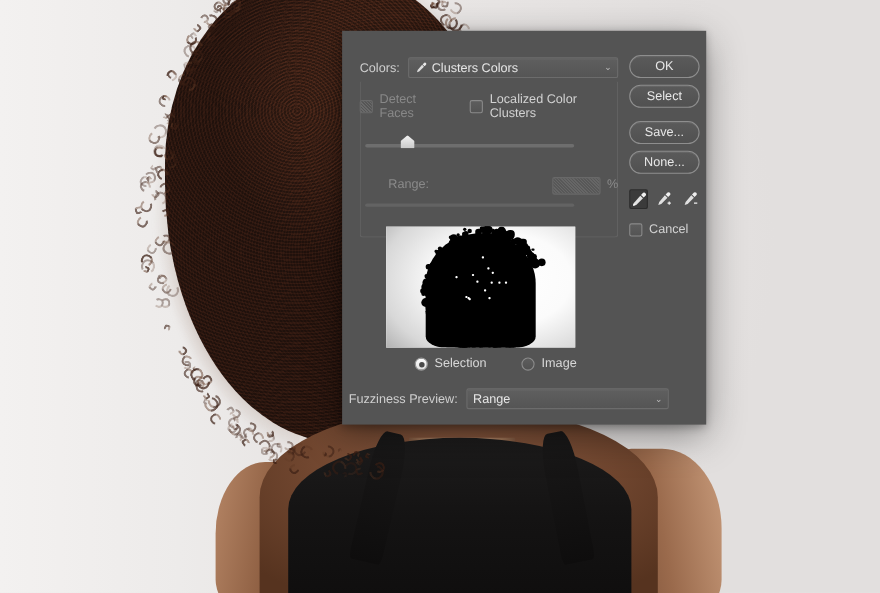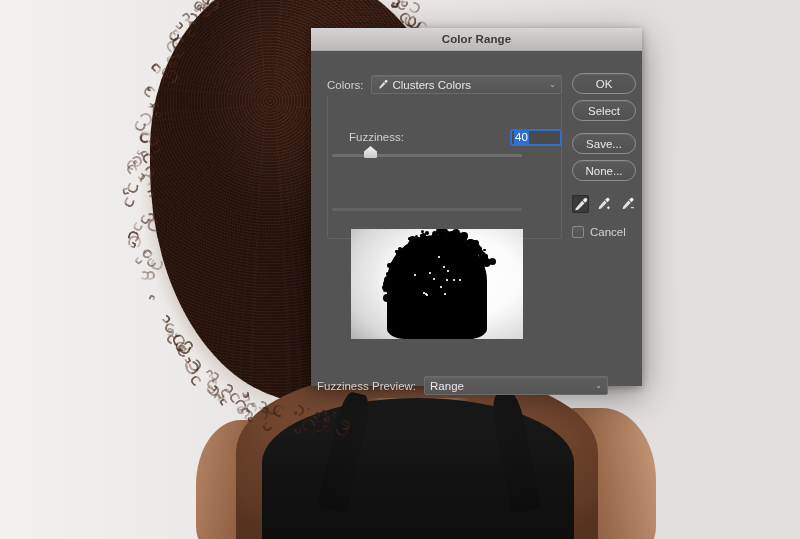--- a/index.html
+++ b/index.html
@@ -447,51 +447,55 @@
       <div class="curl" style="left:149.8px;top:135.6px;width:8.9px;height:8.9px;transform:rotate(300deg);opacity:0.40"></div>
       <div class="curl" style="left:426.2px;top:55.4px;width:6.3px;height:6.3px;transform:rotate(168deg);opacity:0.69"></div>
       <div class="curl" style="left:427.9px;top:38.7px;width:8.2px;height:8.2px;transform:rotate(306deg);opacity:0.63"></div>
       <div class="curl" style="left:205.6px;top:370.3px;width:6.6px;height:6.6px;transform:rotate(328deg);opacity:0.49"></div>
       <div class="curl" style="left:389.8px;top:-10.8px;width:10.5px;height:10.5px;transform:rotate(265deg);opacity:0.60"></div>
     </div>
 </div>
 
 <div id="dialog">
 
-  <div id="titlebar">
-    <span class="title">Color Range</span>
-  </div>
 
   <div id="body">
 
     <div id="groupframe"></div>
 
     <div id="select-row" class="row">
       <span class="lbl">Colors:</span>
       <div class="select-box">
         <svg class="eyedrop-mini" viewBox="0 0 16 16">
           <path d="M12.6 1.6a1.8 1.8 0 0 1 2.5 2.5l-2.1 2.1-2.5-2.5 2.1-2.1z" fill="#e8e8e8"></path>
           <path d="M9.8 4.3l2.5 2.5-6.4 6.4-2.9.9.9-2.9 5.9-6.9z" fill="#dcdcdc"></path>
         </svg>
         <span>Clusters Colors</span>
         <span class="caret">⌄</span>
       </div>
     </div>
 
-
-    <div id="fuzz-row" class="row">
-      <span class="lbl">Fuzziness:</span>
-      <div class="numfield">
-        <span class="sel">40</span>
-      </div>
-    </div>
+    <div id="checks-row" class="row">
+      <span class="chk dis"></span>
+      <span class="chk-lbl dis">Detect Faces</span>
+      <span class="chk off" style="margin-left:16px"></span>
+      <span class="chk-lbl">Localized Color Clusters</span>
+    </div>
+
     <div id="fuzz-track" class="slider-track">
       <div class="slider-thumb" id="fuzz-thumb" style="left: 32px;"></div>
     </div>
 
+    <div id="range-row" class="row">
+      <span class="lbl">Range:</span>
+      <div class="numfield dis2">
+        <span class="sel" style="background:none"></span>
+      </div>
+      <span id="pct">%</span>
+    </div>
     <div id="range-track" class="slider-track dis"></div>
 
     <div id="preview">
       <div class="bg"></div>
       <div class="sil"></div>
       <div class="sil2"></div>
       <div id="frizzes">
           <div class="frizz" style="left:126.3px;top:18.8px;width:5.1px;height:5.1px"></div>
           <div class="frizz" style="left:117.7px;top:12.7px;width:8.2px;height:8.2px"></div>
           <div class="frizz" style="left:41.1px;top:81.9px;width:4.7px;height:4.7px"></div>
@@ -675,20 +679,30 @@
           <div class="spk" style="left:87px;top:27px;width:1.5px;height:1.5px"></div>
           <div class="spk" style="left:75px;top:65px;width:1.5px;height:1.5px"></div>
           <div class="spk" style="left:63px;top:45px;width:1.5px;height:1.5px"></div>
           <div class="spk" style="left:96px;top:41px;width:1.5px;height:1.5px"></div>
           <div class="spk" style="left:95px;top:50px;width:1.5px;height:1.5px"></div>
           <div class="spk" style="left:93px;top:64px;width:1.5px;height:1.5px"></div>
           <div class="spk" style="left:108px;top:50px;width:1.5px;height:1.5px"></div>
         </div>
     </div>
 
+    <div id="radios">
+      <div class="radio-wrap">
+        <span class="rdo on"></span>
+        <span class="rdo-lbl">Selection</span>
+      </div>
+      <div class="radio-wrap">
+        <span class="rdo"></span>
+        <span class="rdo-lbl">Image</span>
+      </div>
+    </div>
 
     <div id="footer-row">
       <span class="lbl">Fuzziness Preview:</span>
       <div class="select-box">
         <span>Range</span>
         <span class="caret">⌄</span>
       </div>
     </div>
 
     <div id="rightcol">

